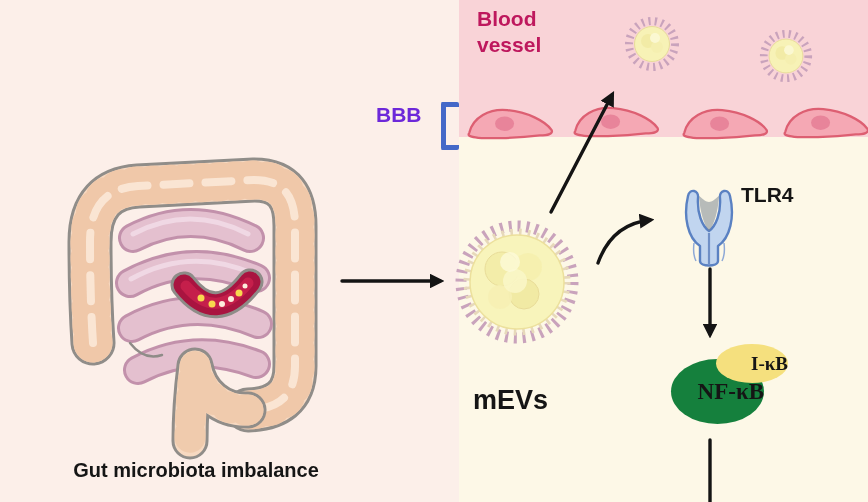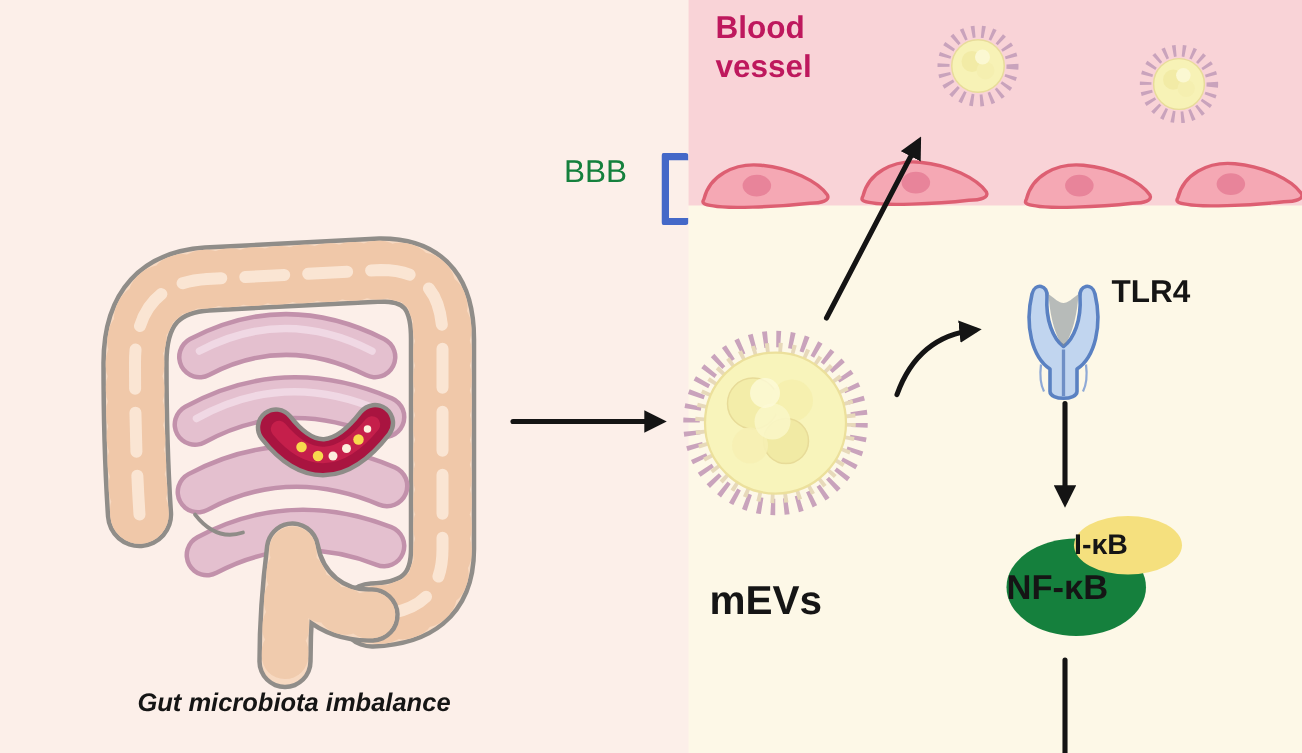--- a/index.html
+++ b/index.html
@@ -7,29 +7,29 @@
     position:relative; width:868px; height:502px; overflow:hidden;
     font-family:"Liberation Sans", sans-serif; background:#fcefe9;
   }
   .abs{position:absolute;}
   
   #right-bg{left:459px; top:0; width:409px; height:502px; background:#fdf8e7;}
   #blood-region{left:459px; top:0; width:409px; height:137px; background:#f9d3d7;}
   
   .lbl{font-weight:bold; color:#151515; white-space:pre-line;}
   #blood-vessel-label{left:477px; top:6px; width:112px; font-size:21px; line-height:26px; color:#be185d; font-weight:bold;}
-  #bbb-label{left:376px; top:103px; font-size:21px; color:#15803d; font-weight:normal;}
+  #bbb-label{left:376px; top:103px; font-size:21px; color:#6d28d9; font-weight:bold;}
   #bbb-bracket{left:441px; top:102px; width:13px; height:38px;
     border-left:5px solid #4468c8; border-top:5px solid #4468c8; border-bottom:5px solid #4468c8;
     border-radius:2px;}
   #mev-label{left:473px; top:372px; font-size:27px;margin-top:13px;}
   #tlr4-label{left:741px; top:159px; font-size:21px;margin-top:24px;}
-  #gut-caption{left:18px; top:459px; width:356px; text-align:center; font-size:17px;font-style:italic;}
+  #gut-caption{left:18px; top:459px; width:356px; text-align:center; font-size:20px;}
   
-  .ellipse{border-radius:50%; display:flex; align-items:center; justify-content:flex-start;}
+  .ellipse{border-radius:50%; display:flex; align-items:center; justify-content:flex-end;font-family:Liberation Serif, serif;}
   #nfkb-ellipse{left:671px; top:359px; width:93px; height:65px; background:#15803d; z-index:4;}
   #nfkb-ellipse span{font-size:23px; font-weight:bold; color:#151515;}
   #ikb-ellipse{left:716px; top:344px; width:72px; height:39px; background:#f5e07e; z-index:5;}
   #ikb-ellipse span{font-size:19px; font-weight:bold; color:#151515;}
   .z2{z-index:2;} .z3{z-index:3;}
   svg{display:block;}
 </style>
 </head>
 <body>
 

